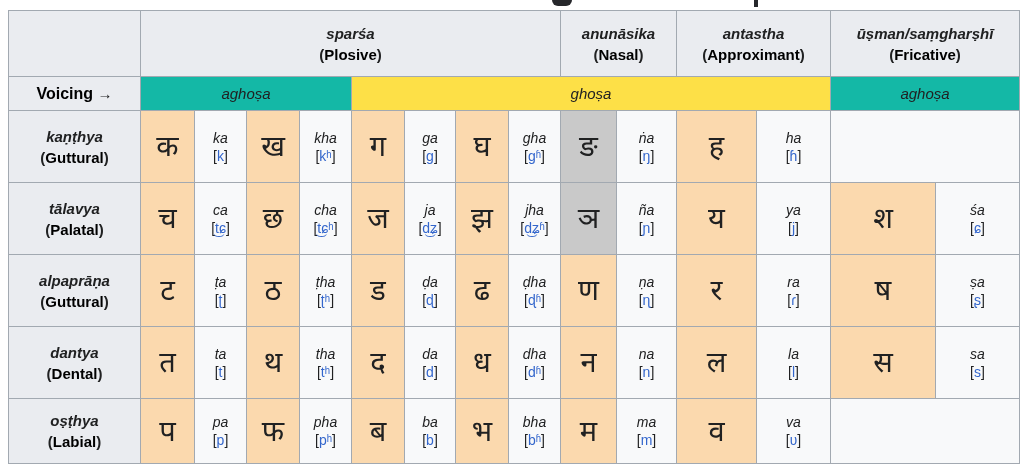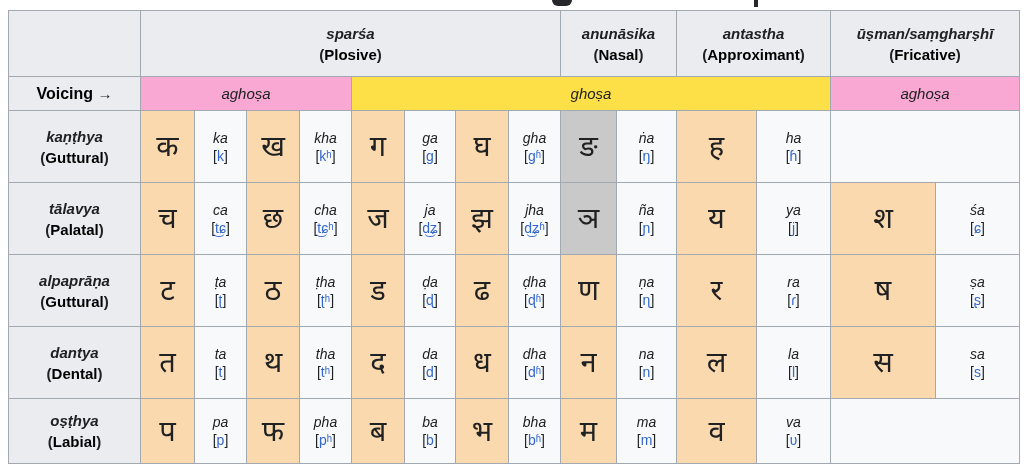--- a/index.html
+++ b/index.html
@@ -23,21 +23,21 @@
   tr.r-voi{height:34px;}
   tr.r-asp{height:32px;}
   tr.r-data{height:72px;}
   tr.r-last{height:65px;border-radius:19px;}
   .hcell{background:#eaecf0;}
   .term{font-style:italic;font-weight:bold;font-size:15px;line-height:21px;}
   .plink{font-size:15px;line-height:21px;font-weight:bold;}
   .wlink{color:#000000;font-weight:bold;text-decoration:none;cursor:pointer;}
   .pb{font-weight:bold;color:#202122;}
   .arr{color:#202122;font-weight:normal;font-size:15px;}
-  .vcell{font-style:italic;font-size:15px;background:#f9a8d4;}
+  .vcell{font-style:italic;font-size:15px;background:#14b8a6;}
   .yellow{background:#fde047;}
   .g{font-size:29px;line-height:29px;background:#fbd9ae;color:#202122;
      font-family:"DejaVu Sans",sans-serif;}
   .gray{background:#c9c9c9;}
   .t{background:#f8f9fa;}
   .tl{font-style:italic;font-size:14px;line-height:18px;}
   .ipa{font-size:14px;line-height:18px;}
   .bk{color:#202122;}
   .ilink{color:#3366cc;text-decoration:none;cursor:pointer;}
   .empty{background:#f8f9fa;}

